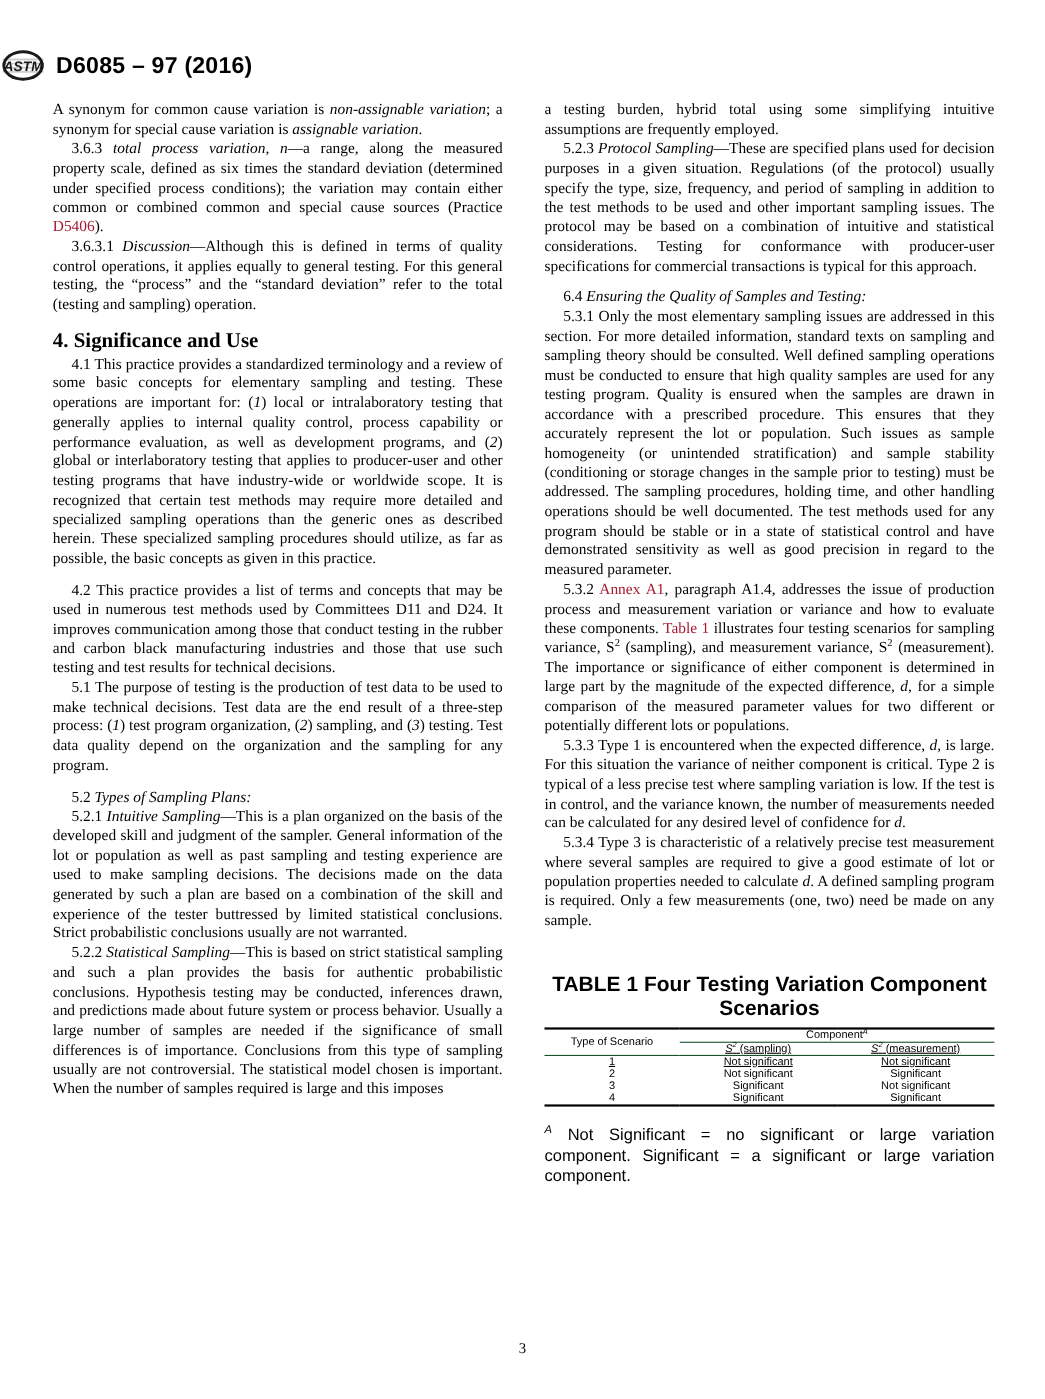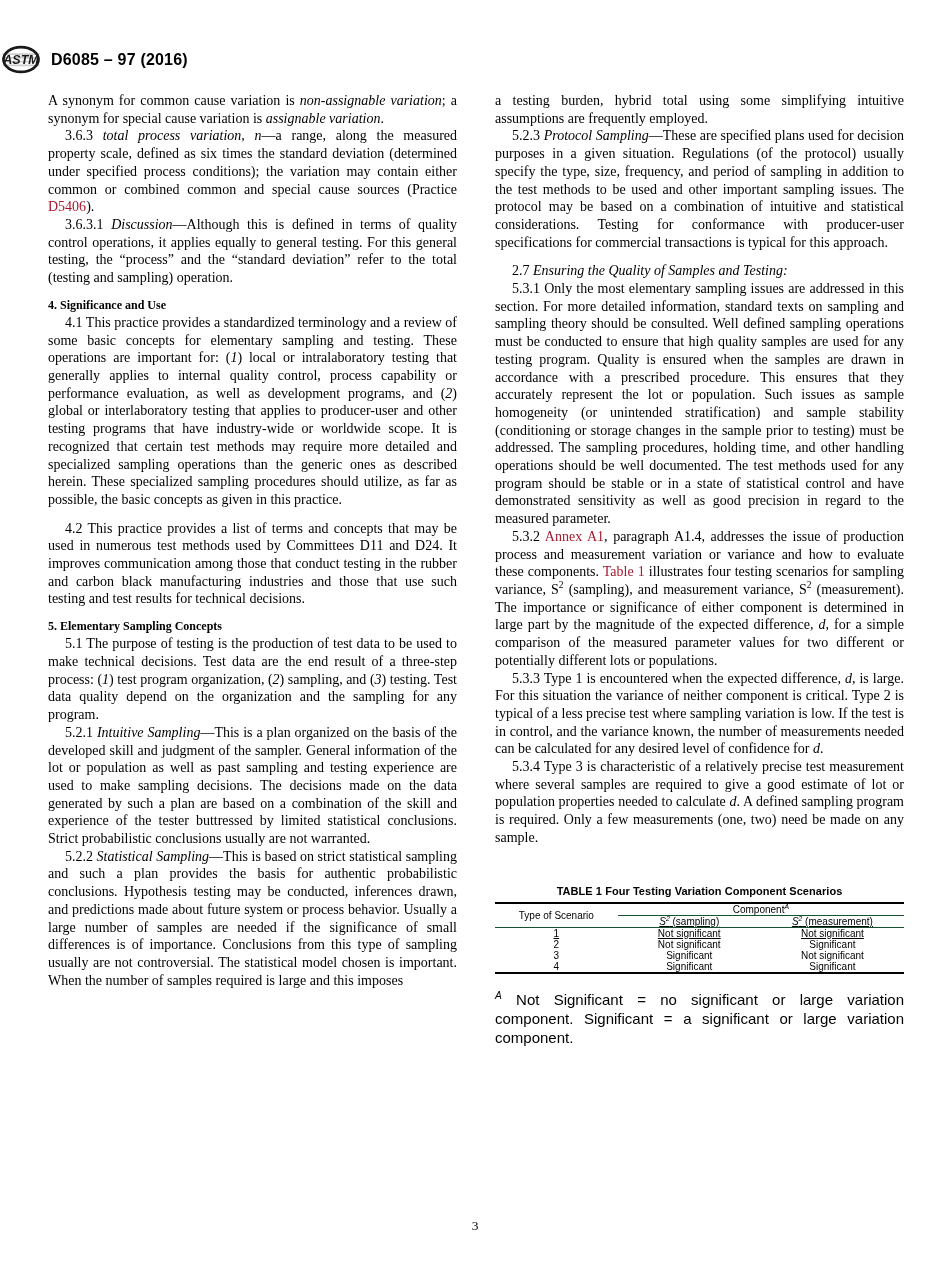--- a/index.html
+++ b/index.html
@@ -28,21 +28,21 @@
     gap: 9px;
   }
   .astm-logo {
     width: 42px;
     height: 31px;
     display: block;
   }
   .doc-designation {
     font-family: "Liberation Sans", "DejaVu Sans", sans-serif;
     font-weight: bold;
-    font-size: 16px;
+    font-size: 21px;
     letter-spacing: 0.2px;
     white-space: nowrap;
   }
 
   
   .columns {
     position: absolute;
     top: 92px;
     left: 48px;
     width: 856px;
@@ -63,40 +63,40 @@
     hyphens: none;
   }
   p.indent {
     text-indent: 17px;
   }
   p.noindent {
     text-indent: 0;
   }
   h2.section-head {
     margin: 11px 0 1px 0;
-    font-size: 12px;
+    font-size: 19px;
     font-weight: bold;
     line-height: 1.265;
     text-align: left;
   }
   .gap-before {
     margin-top: 11px;
   }
   .it { font-style: italic; }
   .lnk { color: #a6192e; }
   .sup { font-size: 0.68em; vertical-align: super; line-height: 0; }
 
   
   .table-block {
     margin-top: 38px;
   }
   .table-title {
     font-family: "Liberation Sans", "DejaVu Sans", sans-serif;
     font-weight: bold;
-    font-size: 11px;
+    font-size: 19px;
     text-align: center;
     margin-bottom: 5px;
     letter-spacing: 0.05px;
   }
   table.astm-table {
     width: 100%;
     border-collapse: collapse;
     font-family: "Liberation Sans", "DejaVu Sans", sans-serif;
     font-size: 10px;
   }
@@ -176,37 +176,37 @@
     <p class="indent"><span>3.6.3 </span><span class="it">total process variation, n</span><span>—a range, along the measured property scale, defined as six times the standard deviation (determined under specified process conditions); the variation may contain either common or combined common and special cause sources (Practice </span><span class="lnk">D5406</span><span>).</span></p>
 
     <p class="indent"><span>3.6.3.1 </span><span class="it">Discussion</span><span>—Although this is defined in terms of quality control operations, it applies equally to general testing. For this general testing, the “process” and the “standard deviation” refer to the total (testing and sampling) operation.</span></p>
 
     <h2 class="section-head">4.  Significance and Use</h2>
 
     <p class="indent"><span>4.1  This practice provides a standardized terminology and a review of some basic concepts for elementary sampling and testing. These operations are important for: (</span><span class="it">1</span><span>) local or intralaboratory testing that generally applies to internal quality control, process capability or performance evaluation, as well as development programs, and (</span><span class="it">2</span><span>) global or interlaboratory testing that applies to producer-user and other testing programs that have industry-wide or worldwide scope. It is recognized that certain test methods may require more detailed and specialized sampling operations than the generic ones as described herein. These specialized sampling procedures should utilize, as far as possible, the basic concepts as given in this practice.</span></p>
 
     <p class="indent gap-before">4.2  This practice provides a list of terms and concepts that may be used in numerous test methods used by Committees D11 and D24. It improves communication among those that conduct testing in the rubber and carbon black manufacturing industries and those that use such testing and test results for technical decisions.</p>
 
-    <h2 class="section-head">5.  Elementary Sampling Concepts</h2>
 
     <p class="indent"><span>5.1  The purpose of testing is the production of test data to be used to make technical decisions. Test data are the end result of a three-step process: (</span><span class="it">1</span><span>) test program organization, (</span><span class="it">2</span><span>) sampling, and (</span><span class="it">3</span><span>) testing. Test data quality depend on the organization and the sampling for any program.</span></p>
 
+    <p class="indent gap-before"><span>5.2  </span><span class="it">Types of Sampling Plans:</span></p>
 
     <p class="indent"><span>5.2.1 </span><span class="it">Intuitive Sampling</span><span>—This is a plan organized on the basis of the developed skill and judgment of the sampler. General information of the lot or population as well as past sampling and testing experience are used to make sampling decisions. The decisions made on the data generated by such a plan are based on a combination of the skill and experience of the tester buttressed by limited statistical conclusions. Strict probabilistic conclusions usually are not warranted.</span></p>
 
     <p class="indent"><span>5.2.2 </span><span class="it">Statistical Sampling</span><span>—This is based on strict statistical sampling and such a plan provides the basis for authentic probabilistic conclusions. Hypothesis testing may be conducted, inferences drawn, and predictions made about future system or process behavior. Usually a large number of samples are needed if the significance of small differences is of importance. Conclusions from this type of sampling usually are not controversial. The statistical model chosen is important. When the number of samples required is large and this imposes</span></p>
   </div>
 
   <div class="col">
 
     <p class="noindent">a testing burden, hybrid total using some simplifying intuitive assumptions are frequently employed.</p>
 
     <p class="indent"><span>5.2.3  </span><span class="it">Protocol Sampling</span><span>—These are specified plans used for decision purposes in a given situation. Regulations (of the protocol) usually specify the type, size, frequency, and period of sampling in addition to the test methods to be used and other important sampling issues. The protocol may be based on a combination of intuitive and statistical considerations. Testing for conformance with producer-user specifications for commercial transactions is typical for this approach.</span></p>
 
-    <p class="indent gap-before"><span>2.7  </span><span class="it">Ensuring the Quality of Samples and Testing:</span></p>
+    <p class="indent gap-before"><span>6.4  </span><span class="it">Ensuring the Quality of Samples and Testing:</span></p>
 
     <p class="indent">5.3.1  Only the most elementary sampling issues are addressed in this section. For more detailed information, standard texts on sampling and sampling theory should be consulted. Well defined sampling operations must be conducted to ensure that high quality samples are used for any testing program. Quality is ensured when the samples are drawn in accordance with a prescribed procedure. This ensures that they accurately represent the lot or population. Such issues as sample homogeneity (or unintended stratification) and sample stability (conditioning or storage changes in the sample prior to testing) must be addressed. The sampling procedures, holding time, and other handling operations should be well documented. The test methods used for any program should be stable or in a state of statistical control and have demonstrated sensitivity as well as good precision in regard to the measured parameter.</p>
 
     <p class="indent"><span>5.3.2  </span><span class="lnk">Annex A1</span><span>, paragraph A1.4, addresses the issue of production process and measurement variation or variance and how to evaluate these components. </span><span class="lnk">Table 1</span><span> illustrates four testing scenarios for sampling variance, S</span><span class="sup">2</span><span> (sampling), and measurement variance, S</span><span class="sup">2</span><span> (measurement). The importance or significance of either component is determined in large part by the magnitude of the expected difference, </span><span class="it">d</span><span>, for a simple comparison of the measured parameter values for two different or potentially different lots or populations.</span></p>
 
     <p class="indent"><span>5.3.3  Type 1 is encountered when the expected difference, </span><span class="it">d</span><span>, is large. For this situation the variance of neither component is critical. Type 2 is typical of a less precise test where sampling variation is low. If the test is in control, and the variance known, the number of measurements needed can be calculated for any desired level of confidence for </span><span class="it">d</span><span>.</span></p>
 
     <p class="indent"><span>5.3.4  Type 3 is characteristic of a relatively precise test measurement where several samples are required to give a good estimate of lot or population properties needed to calculate </span><span class="it">d</span><span>. A defined sampling program is required. Only a few measurements (one, two) need be made on any sample.</span></p>
 
     <div class="table-block">

